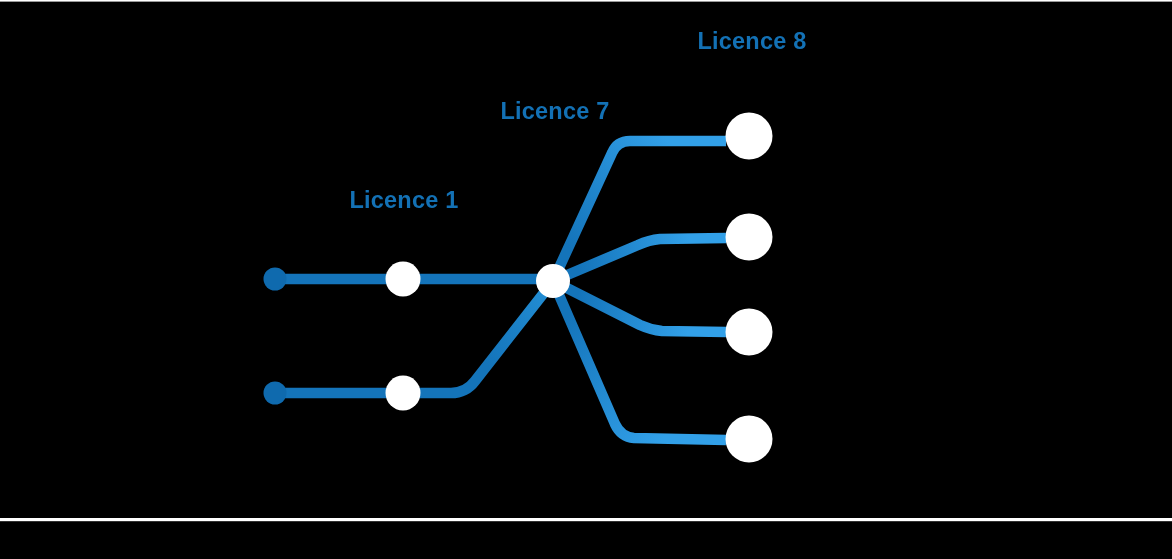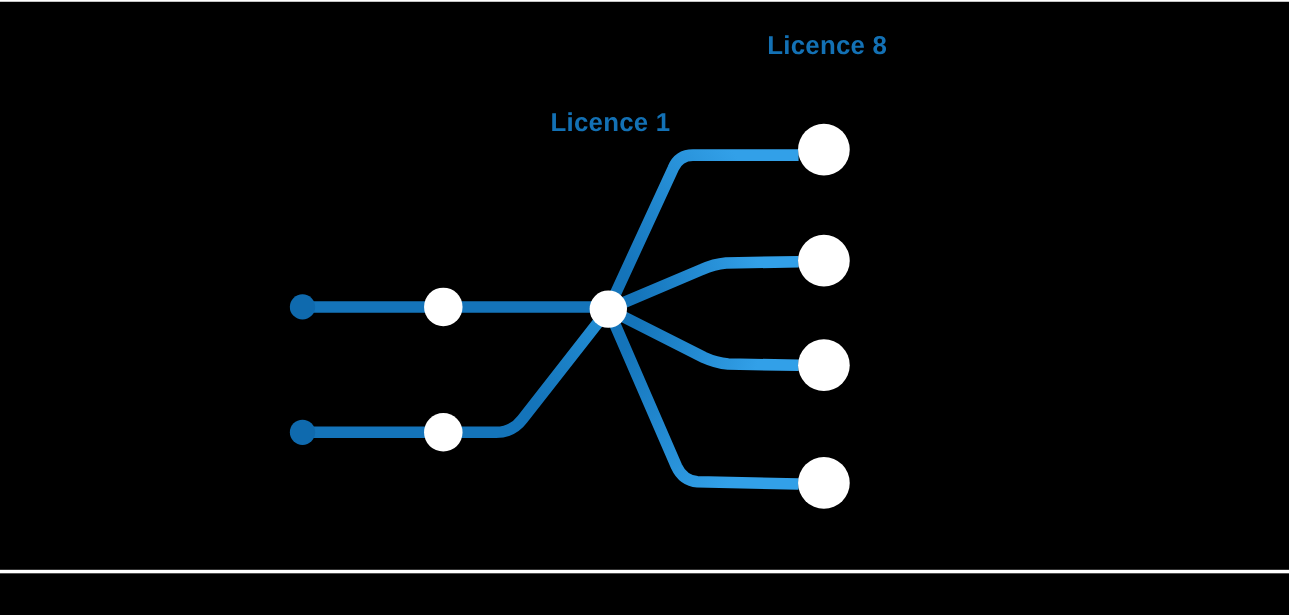--- a/index.html
+++ b/index.html
@@ -86,16 +86,17 @@
     <circle cx="553" cy="281" r="17" fill="#FFFFFF"></circle>
 
     <circle cx="749" cy="136" r="23.5" fill="#FFFFFF"></circle>
     <circle cx="749" cy="237" r="23.5" fill="#FFFFFF"></circle>
     <circle cx="749" cy="332" r="23.5" fill="#FFFFFF"></circle>
     <circle cx="749" cy="439" r="23.5" fill="#FFFFFF"></circle>
 
     <rect x="0" y="518" width="1172" height="3.2" fill="#FFFFFF"></rect>
   </svg>
 
-  <div class="label label-2">Licence 1</div>
+  <div class="label label-1">Licence 1</div>
+  <div class="label label-2">Licence 7</div>
   <div class="label label-3">Licence 8</div>
 
 </div>
 
 </body></html>

